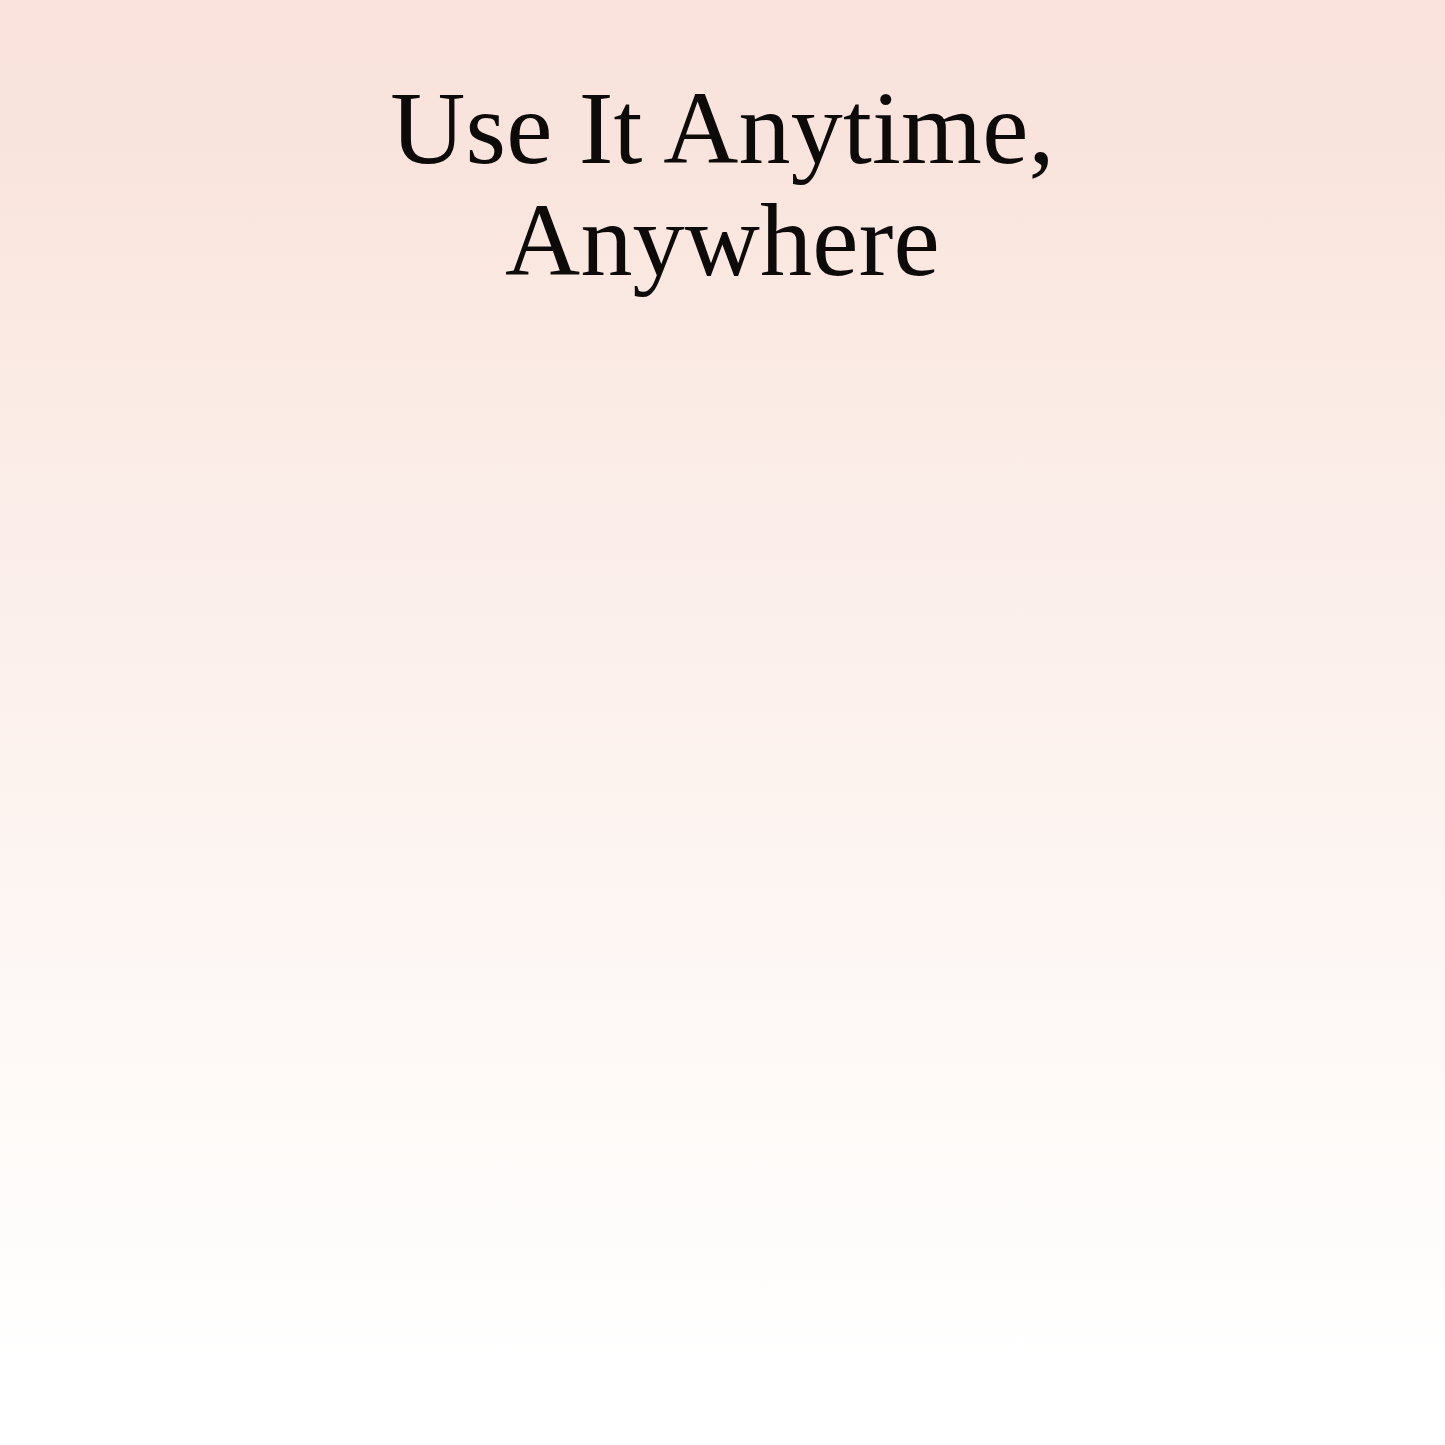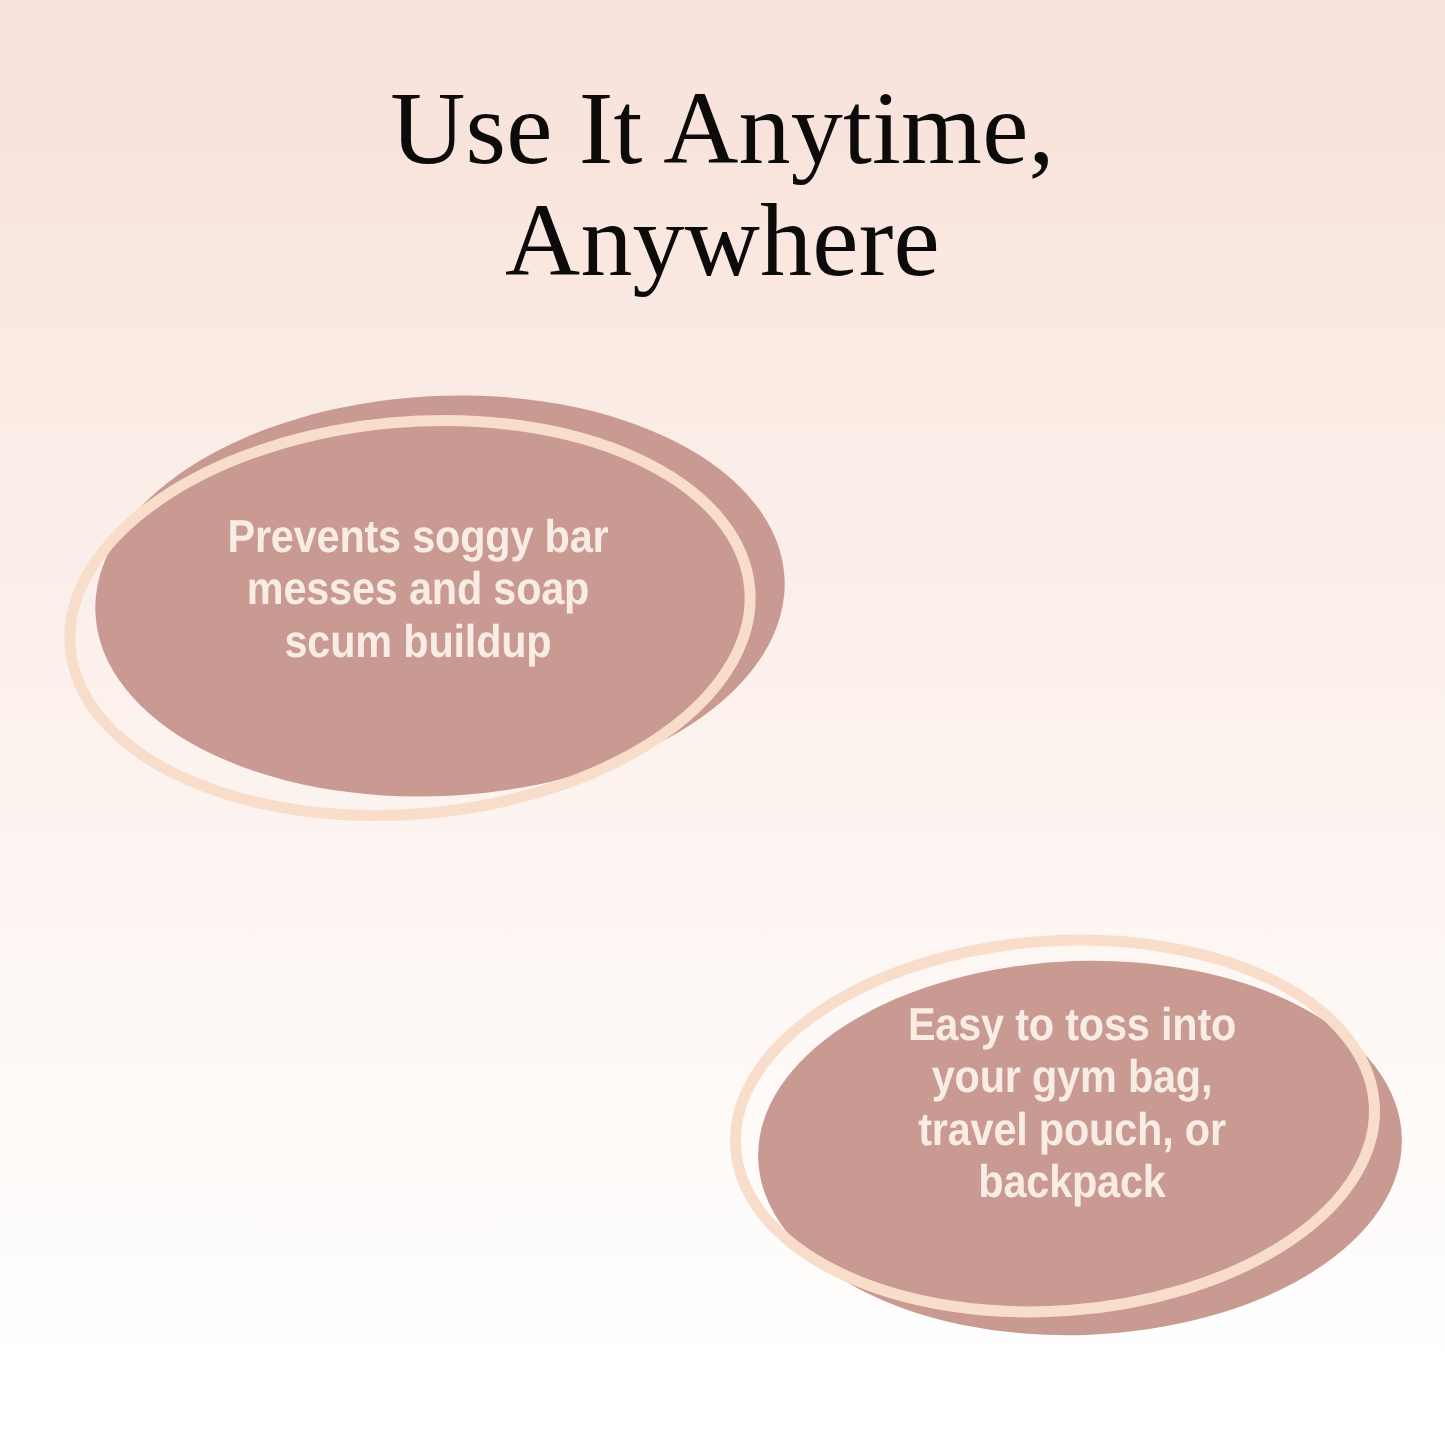--- a/index.html
+++ b/index.html
@@ -93,40 +93,17 @@
 </head>
 <body>
 
 <div id="poster">
 
   <div id="title-block">
     <span class="tline">Use It Anytime,</span>
     <span class="tline">Anywhere</span>
   </div>
 
-  <div class="oval-group" id="group-1">
-    <svg class="oval-svg" width="740" height="430" viewBox="0 0 740 430" xmlns="http://www.w3.org/2000/svg">
-      <ellipse cx="392" cy="206" rx="345" ry="200" transform="rotate(-3 392 206)" fill="#c99a91"></ellipse>
-      <ellipse cx="362" cy="228" rx="341" ry="196" transform="rotate(-5 362 228)" fill="none" stroke="#f8ddcb" stroke-width="11"></ellipse>
-    </svg>
-    <div class="oval-text" id="text-1">
-      <span class="ln">Prevents soggy bar</span>
-      <span class="ln">messes and soap</span>
-      <span class="ln">scum buildup</span>
-    </div>
-  </div>
 
 
 
-  <div class="oval-group" id="group-4">
-    <svg class="oval-svg" width="700" height="420" viewBox="0 0 700 420" xmlns="http://www.w3.org/2000/svg">
-      <ellipse cx="358" cy="218" rx="322" ry="187" transform="rotate(-2 358 218)" fill="#c99a91"></ellipse>
-      <ellipse cx="333" cy="196" rx="320" ry="185" transform="rotate(-4 333 196)" fill="none" stroke="#f8ddcb" stroke-width="11"></ellipse>
-    </svg>
-    <div class="oval-text" id="text-4">
-      <span class="ln">Easy to toss into</span>
-      <span class="ln">your gym bag,</span>
-      <span class="ln">travel pouch, or</span>
-      <span class="ln">backpack</span>
-    </div>
-  </div>
 
 </div>
 
 </body></html>

